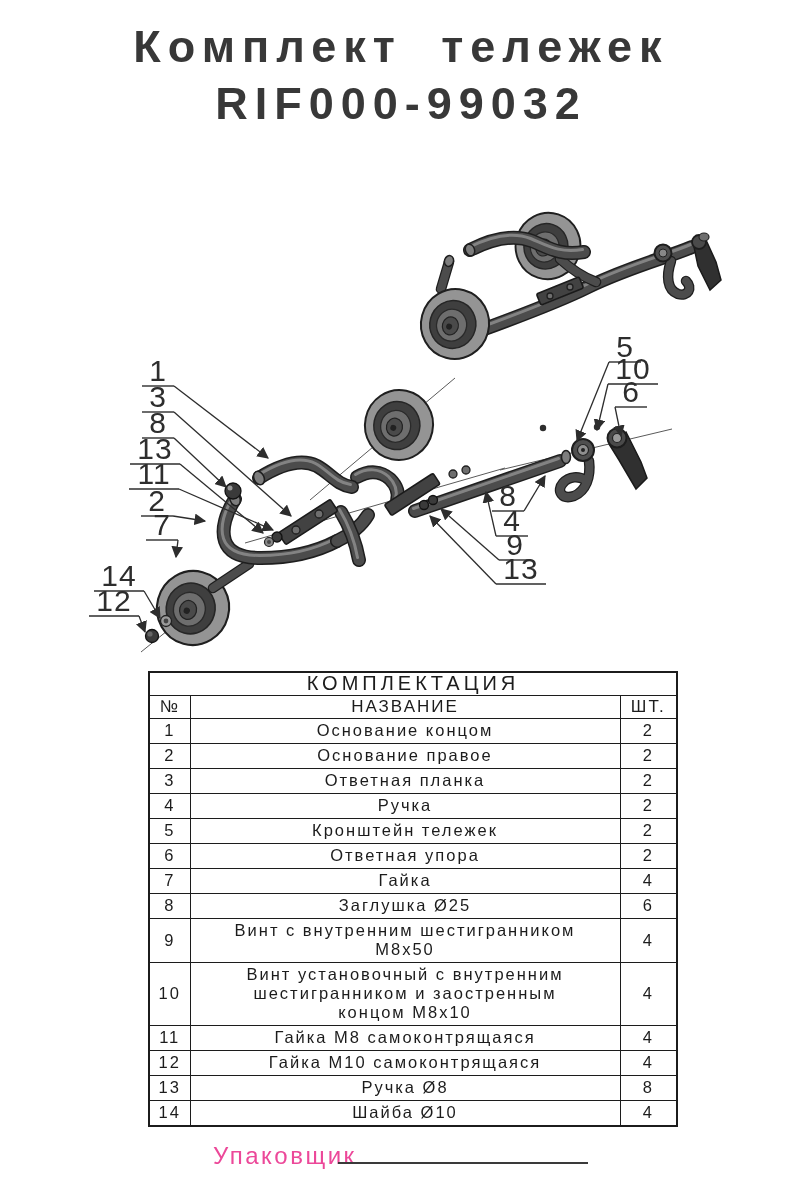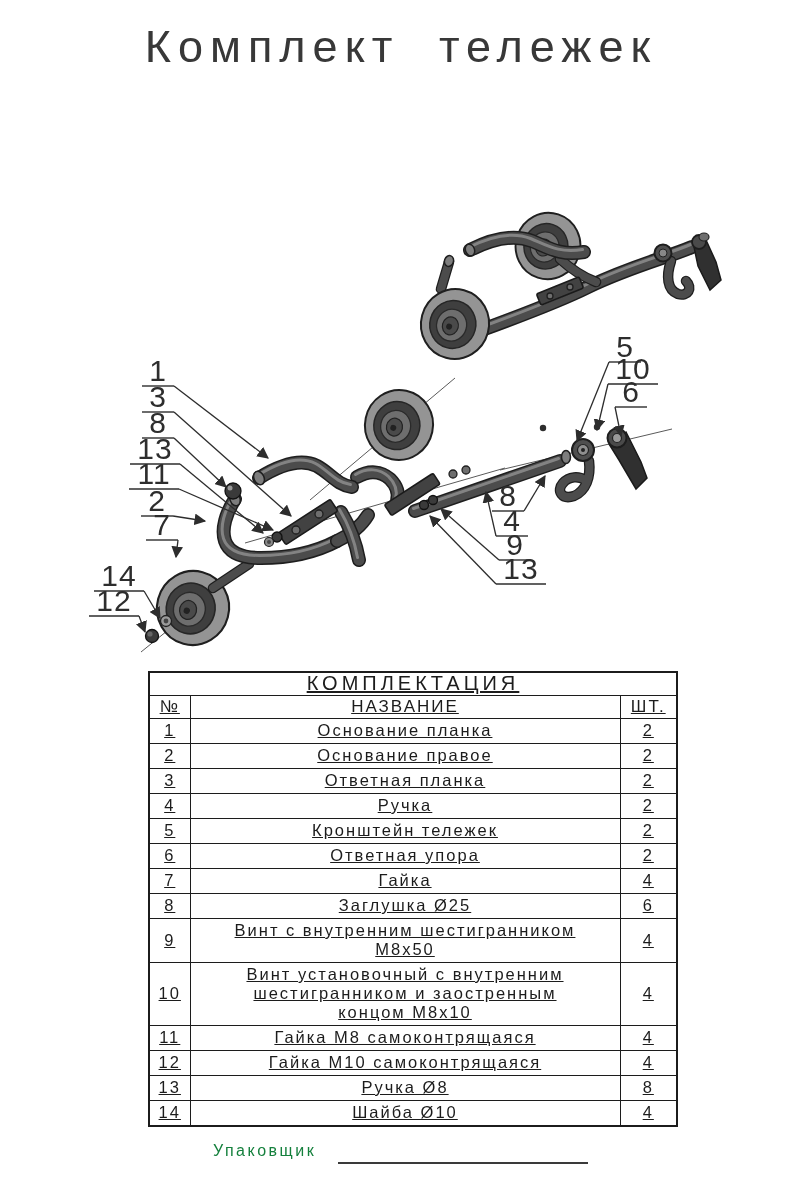--- a/index.html
+++ b/index.html
@@ -1,20 +1,20 @@
 <!DOCTYPE html>
 <html><head>
 <meta charset="utf-8">
 <style>
   html,body{margin:0;padding:0;background:#e8e8e8;}
   .page{position:relative;width:802px;height:1200px;background:#ffffff;margin:0 auto;
         font-family:"Liberation Sans",sans-serif;overflow:hidden;}
   
   .doc-title{position:absolute;top:18px;left:0;width:802px;text-align:center;
-             color:#383838;font-size:45px;line-height:57px;font-weight:400;
+             color:#383838;font-size:45px;line-height:57px;font-weight:700;
              letter-spacing:7px;word-spacing:20px;white-space:nowrap;}
   
   .diagram{position:absolute;left:0;top:195px;}
   .tO{fill:none;stroke:#1e1e1e;stroke-width:14;stroke-linecap:round;stroke-linejoin:round;}
   .tB{fill:none;stroke:#4c4c4c;stroke-width:11;stroke-linecap:round;stroke-linejoin:round;}
   .tH{fill:none;stroke:#8a8a8a;stroke-width:3;stroke-linecap:round;stroke-linejoin:round;
       transform:translate(-1.5px,-2.5px);opacity:.9;}
   .tO2{fill:none;stroke:#1e1e1e;stroke-width:10.5;stroke-linecap:round;stroke-linejoin:round;}
   .tB2{fill:none;stroke:#4c4c4c;stroke-width:8;stroke-linecap:round;stroke-linejoin:round;}
   .axis{stroke:#5a5a5a;stroke-width:1;fill:none;}
@@ -26,37 +26,38 @@
   .co-num{font-family:"Liberation Sans",sans-serif;font-size:30px;fill:#2d2d2d;
           text-anchor:middle;letter-spacing:1px;}
   .co-u{stroke:#2d2d2d;stroke-width:1.4;}
   .leader{stroke:#2d2d2d;stroke-width:1.3;fill:none;}
   
   .bom-wrap{position:absolute;left:148px;top:671px;width:528px;}
   table.bom{border-collapse:collapse;width:528px;table-layout:fixed;color:#1c1c1c;
             border:2.5px solid #1c1c1c;}
   table.bom th,table.bom td{border:1.6px solid #1c1c1c;text-align:center;font-weight:400;
             font-size:16.5px;letter-spacing:2px;line-height:19px;padding:2px 2px 3px;
-            vertical-align:middle;overflow:hidden;text-decoration:underline;}
+            vertical-align:middle;overflow:hidden;}
   table.bom .t-title{font-size:20px;letter-spacing:4px;padding:1px 0 2px;}
   table.bom .h-cell{font-size:17px;padding:1px 0 2px;}
   .name-cell{white-space:pre-line;}
   col.c-num{width:41px;} col.c-name{width:430px;} col.c-qty{width:57px;}
   
-  .packer{position:absolute;left:213px;top:1142px;font-size:16px;letter-spacing:2.5px;color:#15803d;}
+  .packer{position:absolute;left:213px;top:1142px;font-size:24px;letter-spacing:2.5px;color:#ec4899;}
   .sig-line{position:absolute;left:338px;top:1143px;width:250px;height:19px;
             border-bottom:2px solid #3a3a3a;}
 </style>
 </head>
 <body>
 
 <div class="page">
 
   <div class="doc-title">
     <div>Комплект тележек</div>
+    <div>RIF000-99032</div>
   </div>
 
   <svg class="diagram" width="802" height="470" viewBox="0 195 802 470">
     <defs>
       <marker id="arr" viewBox="0 0 10 10" refX="9" refY="5" markerWidth="9" markerHeight="9" orient="auto-start-reverse">
         <path d="M0,0 L10,5 L0,10 z" fill="#2d2d2d"></path>
       </marker>
 
       <g id="wheel">
         <ellipse rx="34" ry="35" fill="#949494" stroke="#1f1f1f" stroke-width="2"></ellipse>
@@ -290,21 +291,21 @@
         </tr>
         <tr>
           <th class="h-cell">№</th>
           <th class="h-cell">НАЗВАНИЕ</th>
           <th class="h-cell">ШТ.</th>
         </tr>
       </thead>
       <tbody>
           <tr>
             <td>1</td>
-            <td class="name-cell">Основание планка</td>
+            <td class="name-cell">Основание концом</td>
             <td>2</td>
           </tr>
           <tr>
             <td>2</td>
             <td class="name-cell">Основание правое</td>
             <td>2</td>
           </tr>
           <tr>
             <td>3</td>
             <td class="name-cell">Ответная планка</td>

